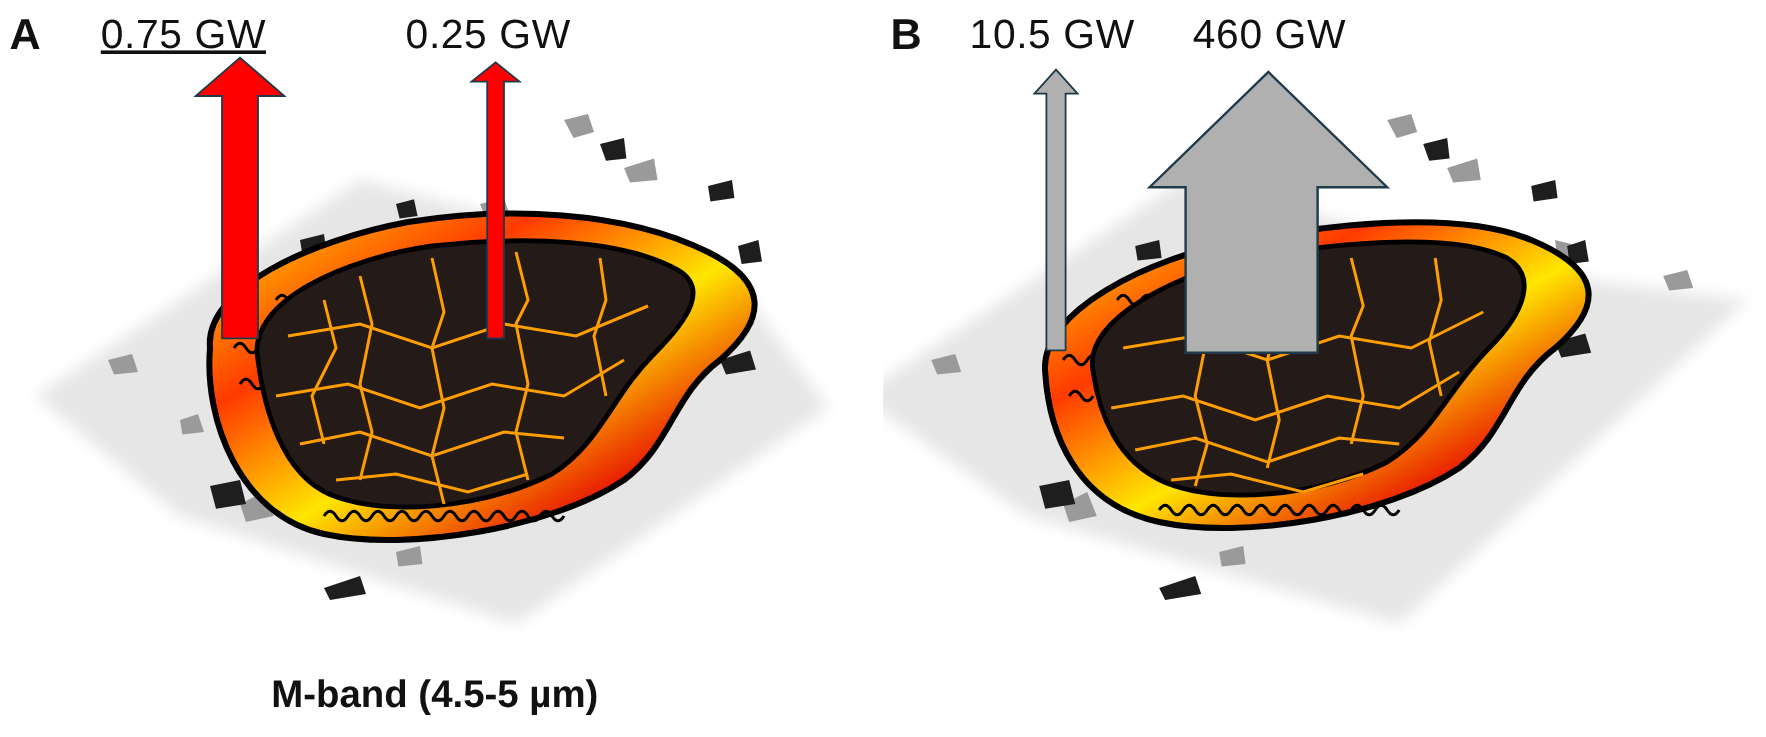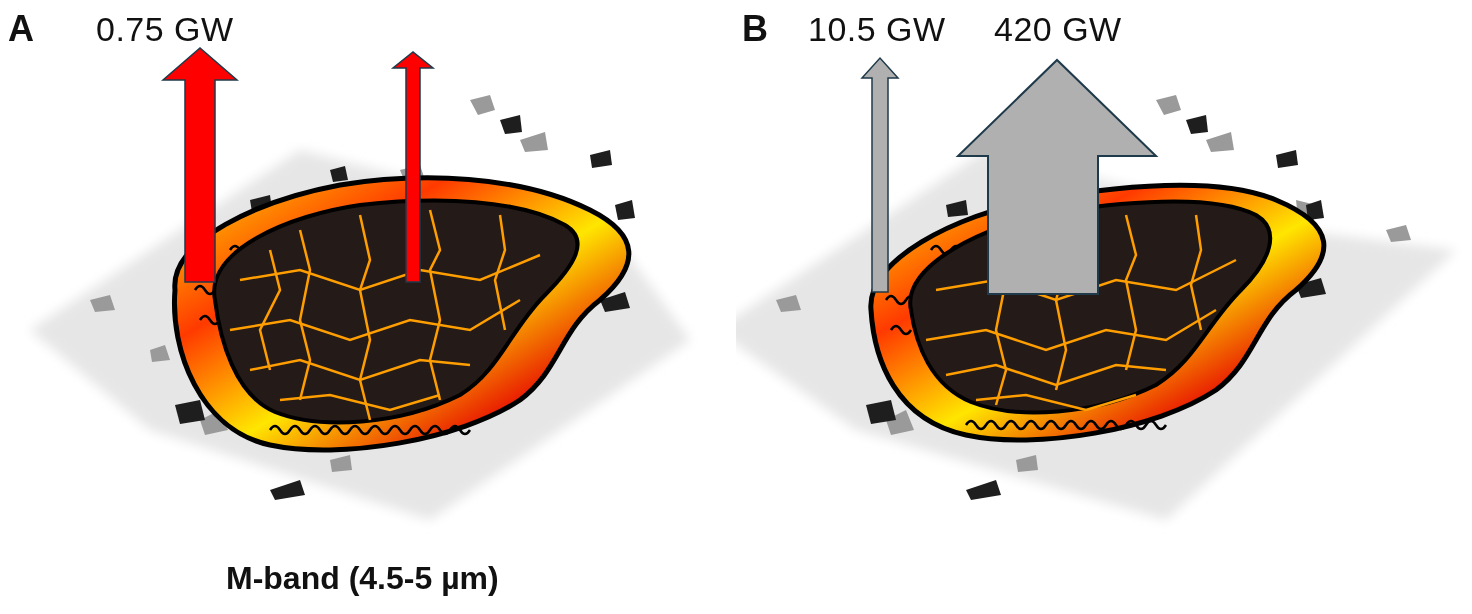--- a/index.html
+++ b/index.html
@@ -75,21 +75,22 @@
     </g>
 
     <g>
       <polygon points="185,282 215,282 215,80 237,80 200,48 163,80 185,80" fill="#ff0000" stroke="#1f3a4a" stroke-width="1.5"></polygon>
     </g>
     <g>
       <polygon points="406,282 420,282 420,68 433,68 413,52 393,68 406,68" fill="#ff0000" stroke="#1f3a4a" stroke-width="1.5"></polygon>
     </g>
   </svg>
   <span class="letter" style="left:8px;">A</span>
-  <span class="value" style="left:96px;">0.75 GW</span>
+  <span class="value" style="left:84px;text-decoration:underline;">0.75 GW</span>
+  <span class="value" style="left:338px;">0.25 GW</span>
   <span class="caption" style="left:226px;">M-band (4.5-5 µm)</span>
 </div>
 
 <div class="panel panel-b">
   <svg class="scene" width="736" height="614" viewBox="0 0 736 614">
     <defs>
       <filter id="blurB" x="-10%" y="-10%" width="120%" height="120%">
           <feGaussianBlur stdDeviation="6"></feGaussianBlur>
         </filter>
       <linearGradient id="rimGradB" x1="0" y1="0" x2="1" y2="1">
@@ -139,14 +140,14 @@
 
     <g>
       <polygon points="136,292 152,292 152,78 162,78 144,58 126,78 136,78" fill="#b0b0b0" stroke="#1f3a4a" stroke-width="1.5"></polygon>
     </g>
     <g>
       <polygon points="252,294 362,294 362,156 420,156 321,60 222,156 252,156" fill="#b0b0b0" stroke="#1f3a4a" stroke-width="2"></polygon>
     </g>
   </svg>
   <span class="letter" style="left:6px;">B</span>
   <span class="value" style="left:72px;text-align:right;">10.5 GW</span>
-  <span class="value" style="left:258px;">420 GW</span>
+  <span class="value" style="left:258px;">460 GW</span>
 </div>
 
 </body></html>

